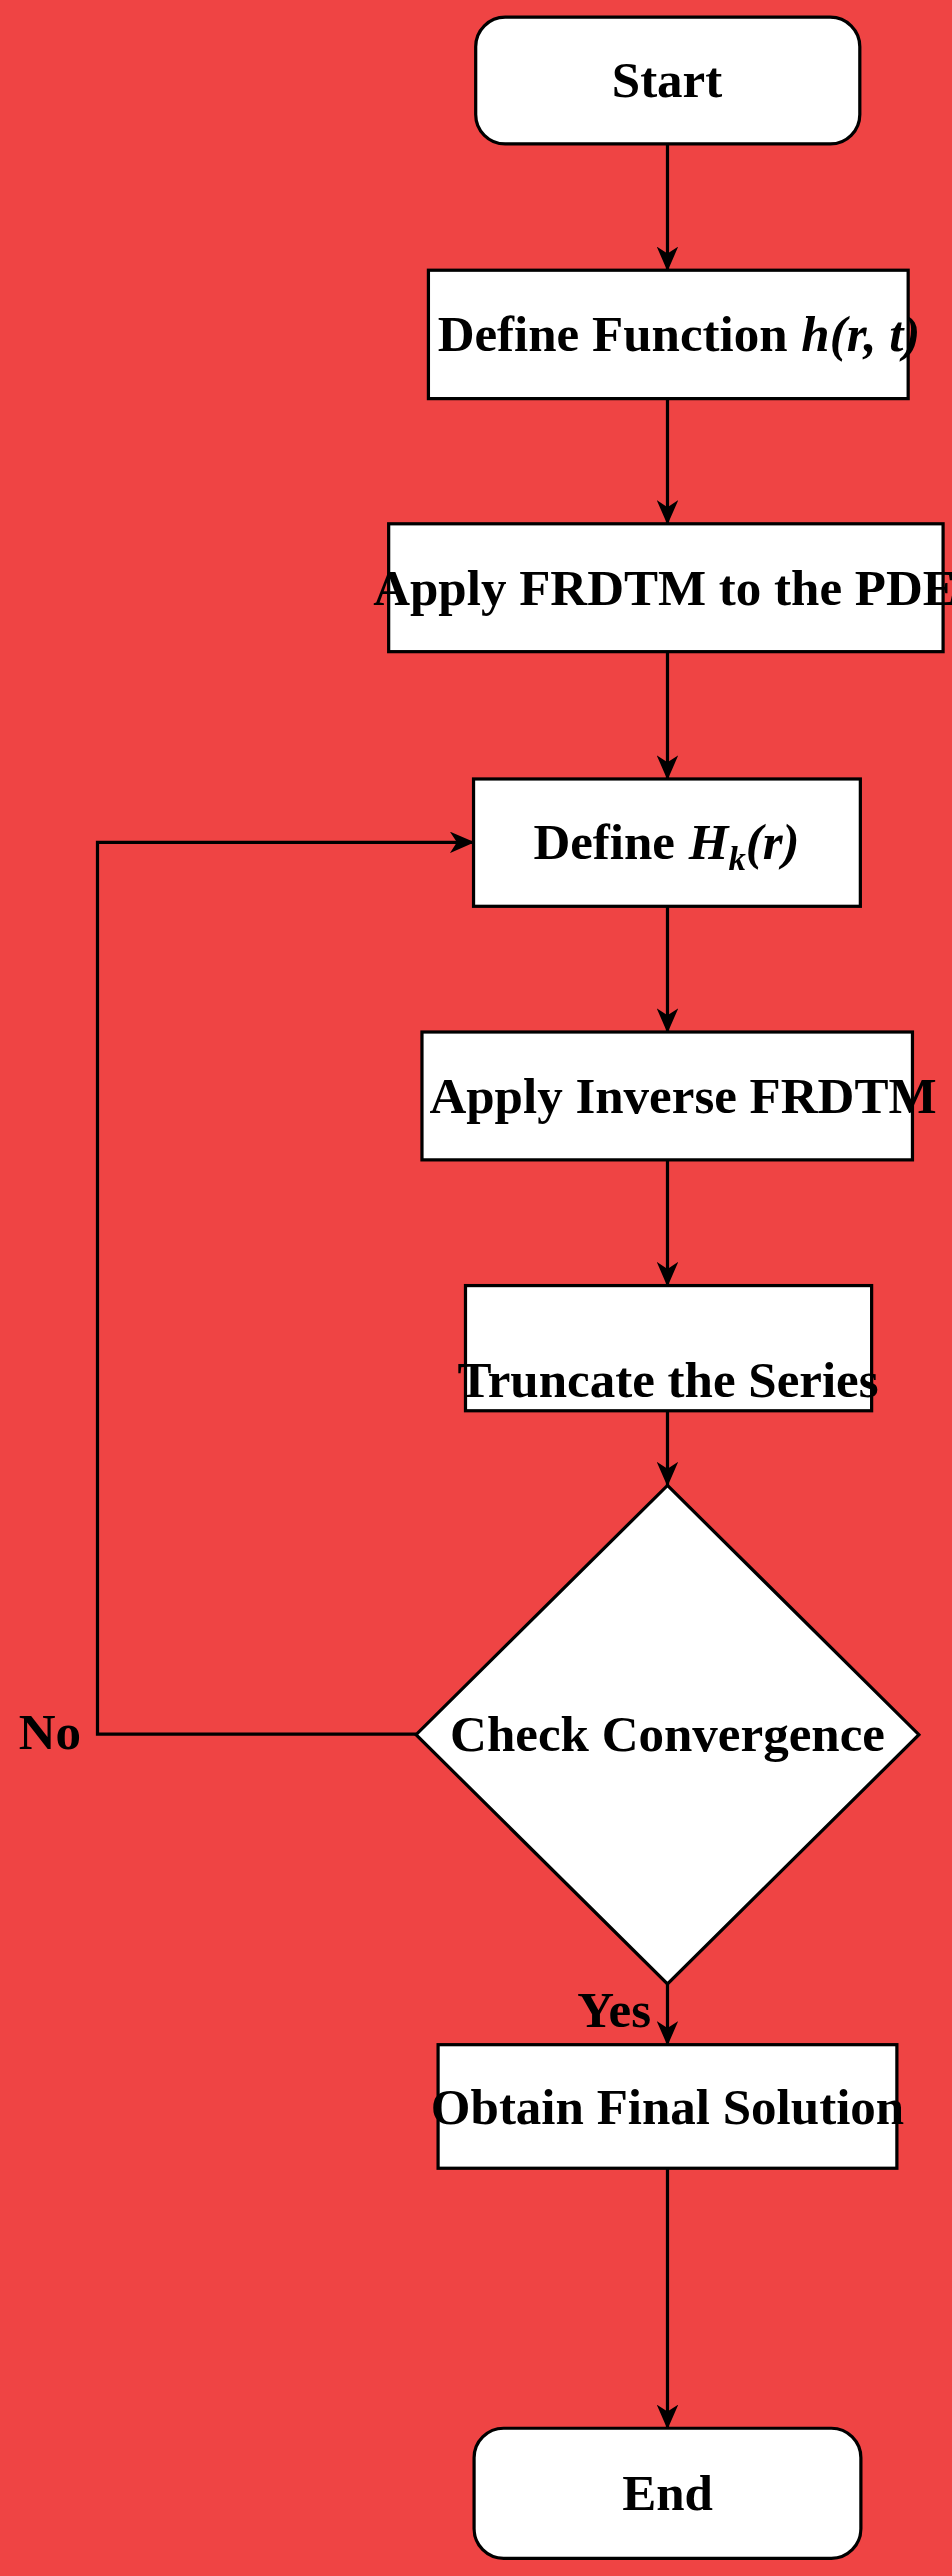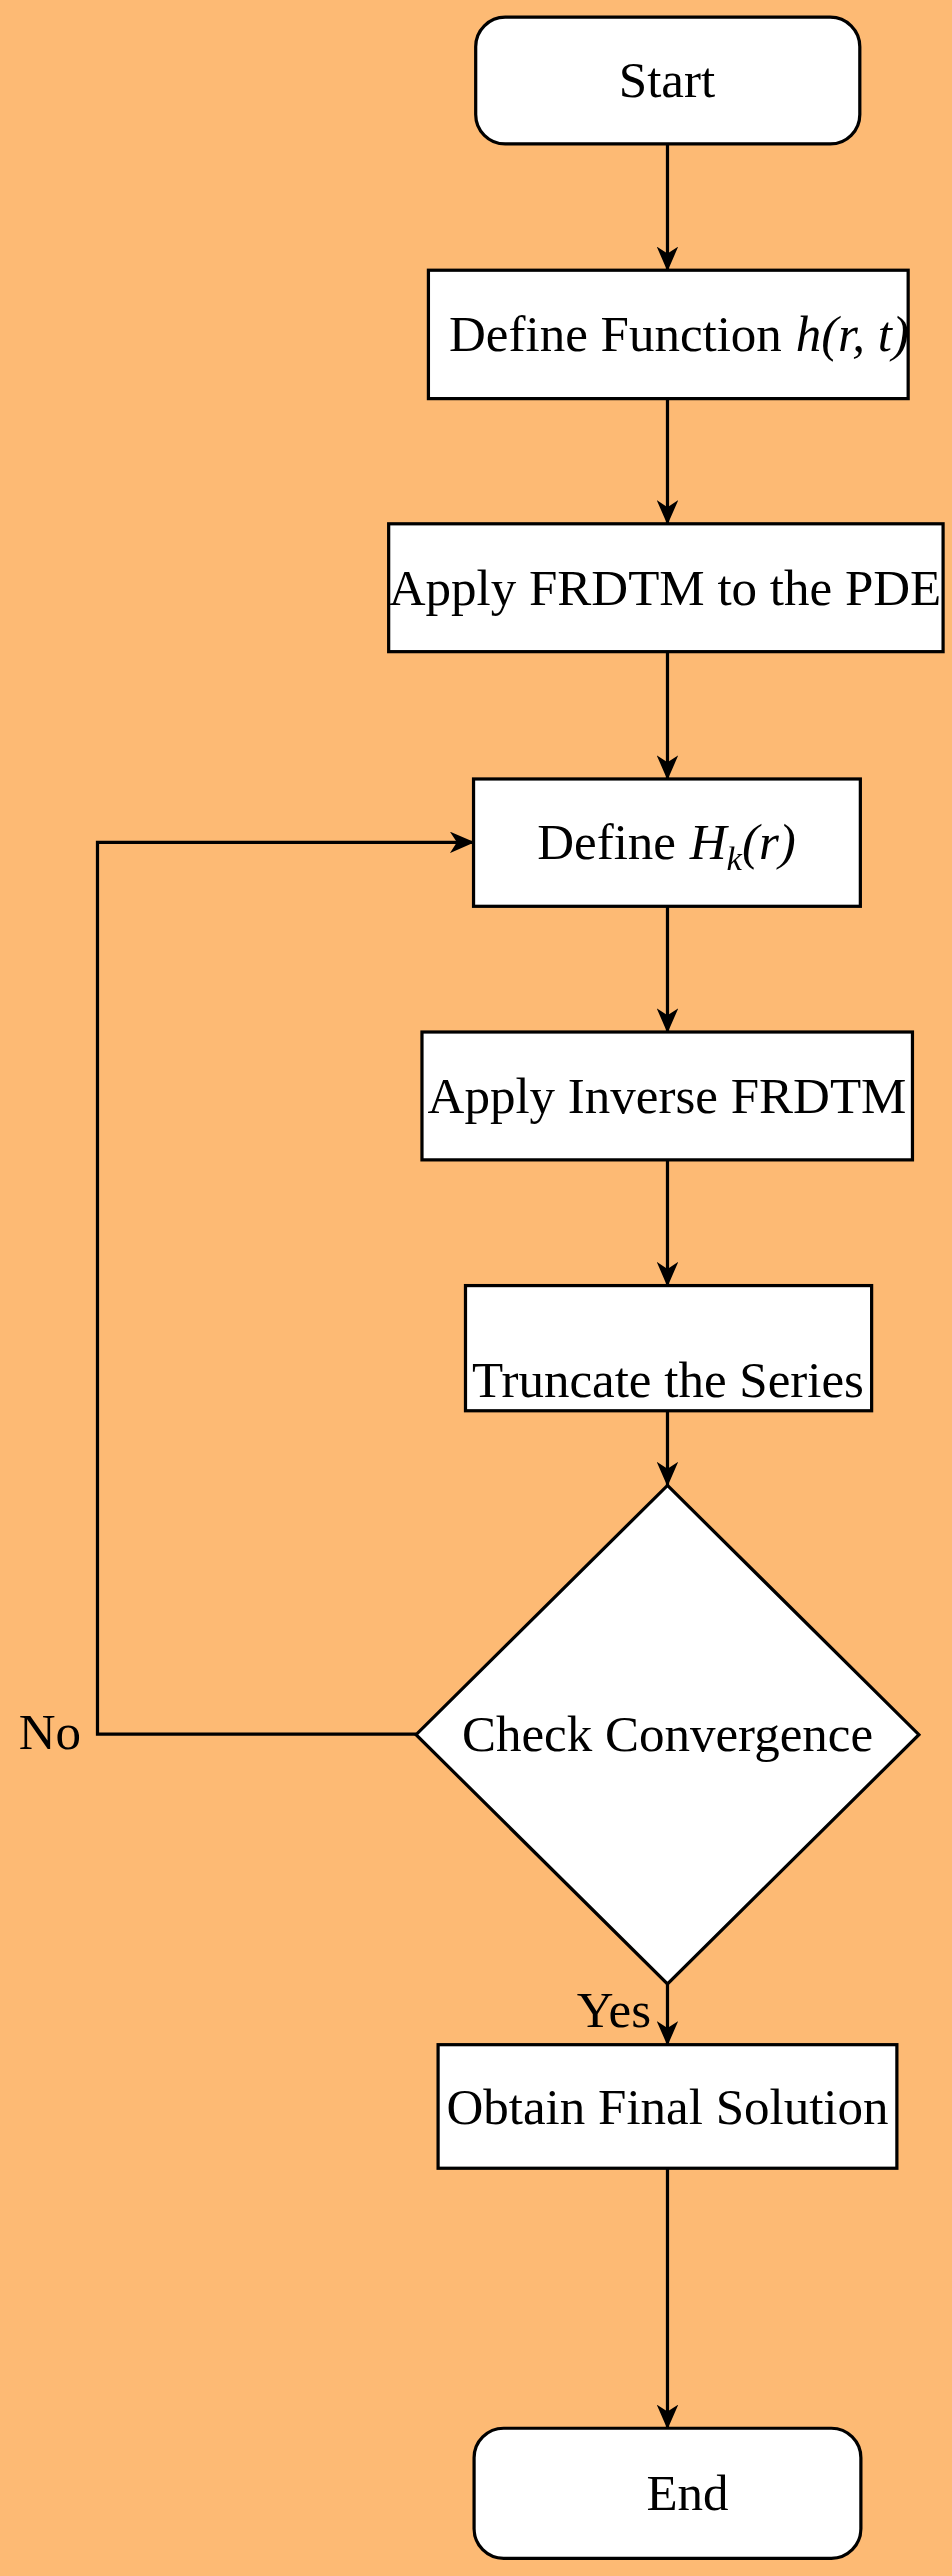--- a/index.html
+++ b/index.html
@@ -4,24 +4,25 @@
 <style>
   html, body {
     margin: 0;
     padding: 0;
     background: #ffffff;
   }
   .canvas {
     position: relative;
     width: 953px;
     height: 2576px;
-    background: #fdba74;
+    background: #ef4444;
     overflow: hidden;
     font-family: "Liberation Serif", "DejaVu Serif", serif;
     color: #000000;
+    font-weight: bold;
   }
   svg.diagram {
     position: absolute;
     left: 0;
     top: 0;
   }
   svg.diagram .shape {
     fill: #ffffff;
     stroke: #000000;
     stroke-width: 6;
@@ -44,25 +45,25 @@
   }
   .lbl .math { font-style: italic; }
   .lbl sub { font-size: 0.68em; line-height: 0; font-style: italic; }
   .mathwrap { white-space: nowrap; }
 
   
   #lbl-start            { left: 475px;  top: 17px;   width: 384px;  height: 127px; }
   #lbl-define-function  { left: 428px;  top: 270px;  width: 480px;  height: 128px; margin-left: 11px; }
   #lbl-apply-frdtm      { left: 388px;  top: 524px;  width: 554px; height: 128px; }
   #lbl-define-hk        { left: 473px;  top: 779px; width: 387px;  height: 127px; text-align: center; }
-  #lbl-apply-inverse    { left: 422px;  top: 1032px; width: 490px;  height: 128px; }
+  #lbl-apply-inverse    { left: 422px;  top: 1032px; width: 490px;  height: 128px; padding-left: 16px; }
   #lbl-truncate         { left: 465px;  top: 1318px; width: 406px;  height: 125px; }
   #lbl-check            { left: 416px;  top: 1485px; width: 503px;  height: 499px; }
   #lbl-obtain           { left: 438px;  top: 2045px; width: 459px;  height: 124px; }
-  #lbl-end              { left: 474px;  top: 2428px; width: 387px;  height: 130px; margin-left: 20px; }
+  #lbl-end              { left: 474px;  top: 2428px; width: 387px;  height: 130px; }
 
   
   #lbl-no  { left: 5.4px;  top: 1700px; width: 89px; height: 64px; text-align: center; }
   #lbl-yes { left: 529px; top: 1981px; width: 122px; height: 59px; justify-content: flex-end; }
 </style>
 </head>
 <body>
 
 <div class="canvas">
 

